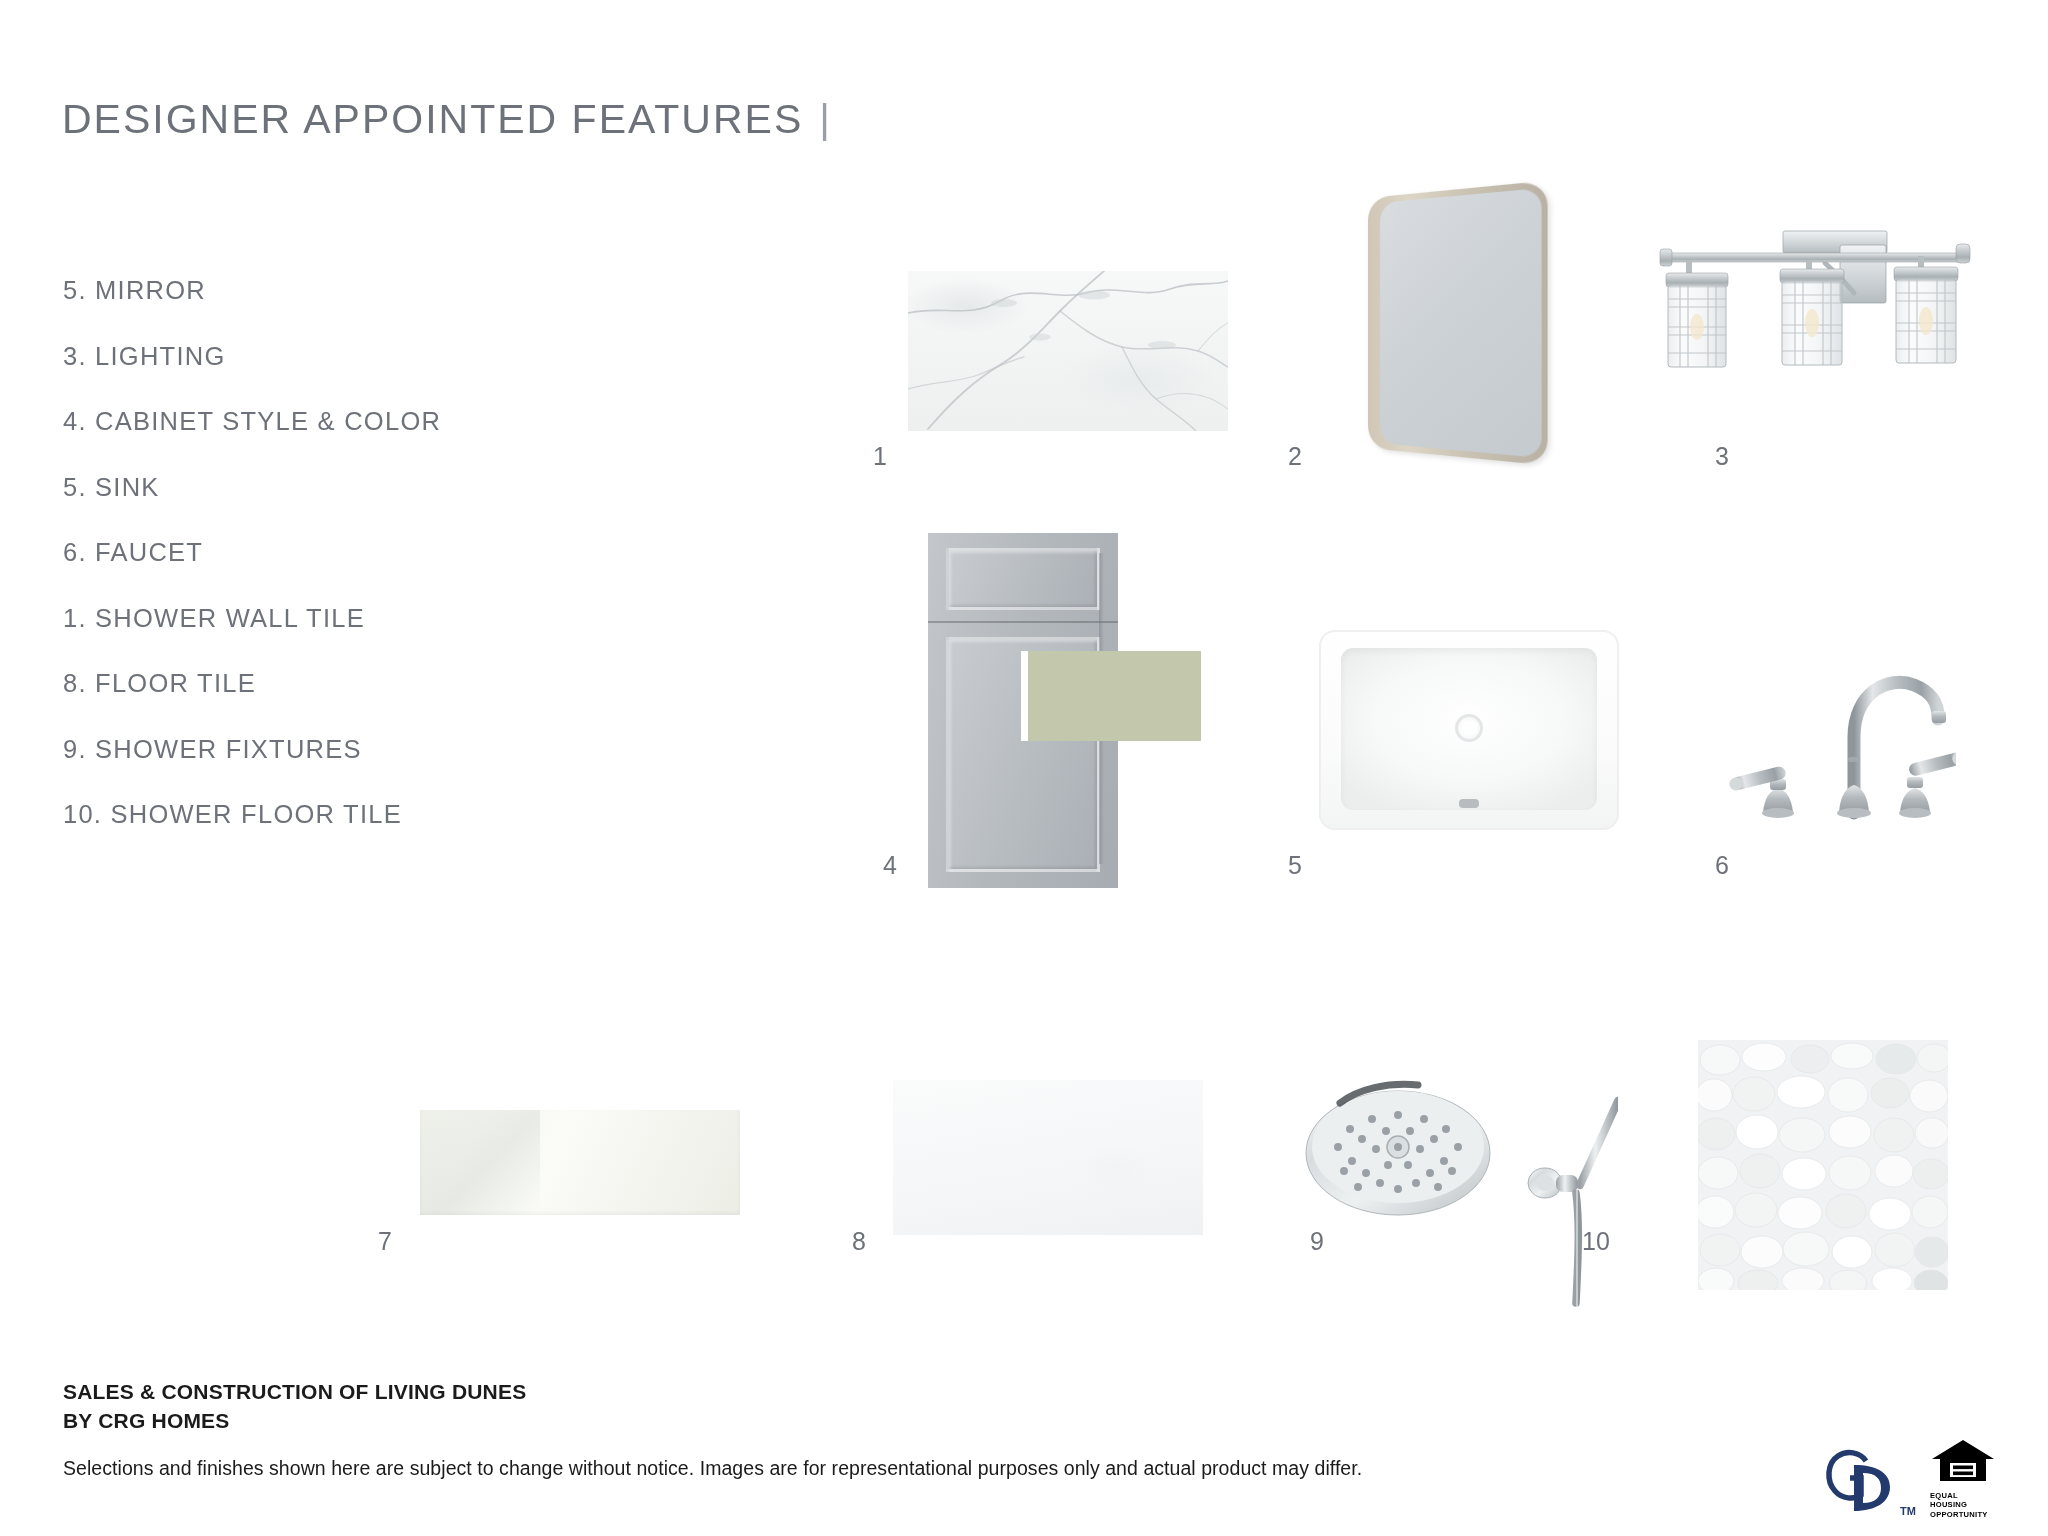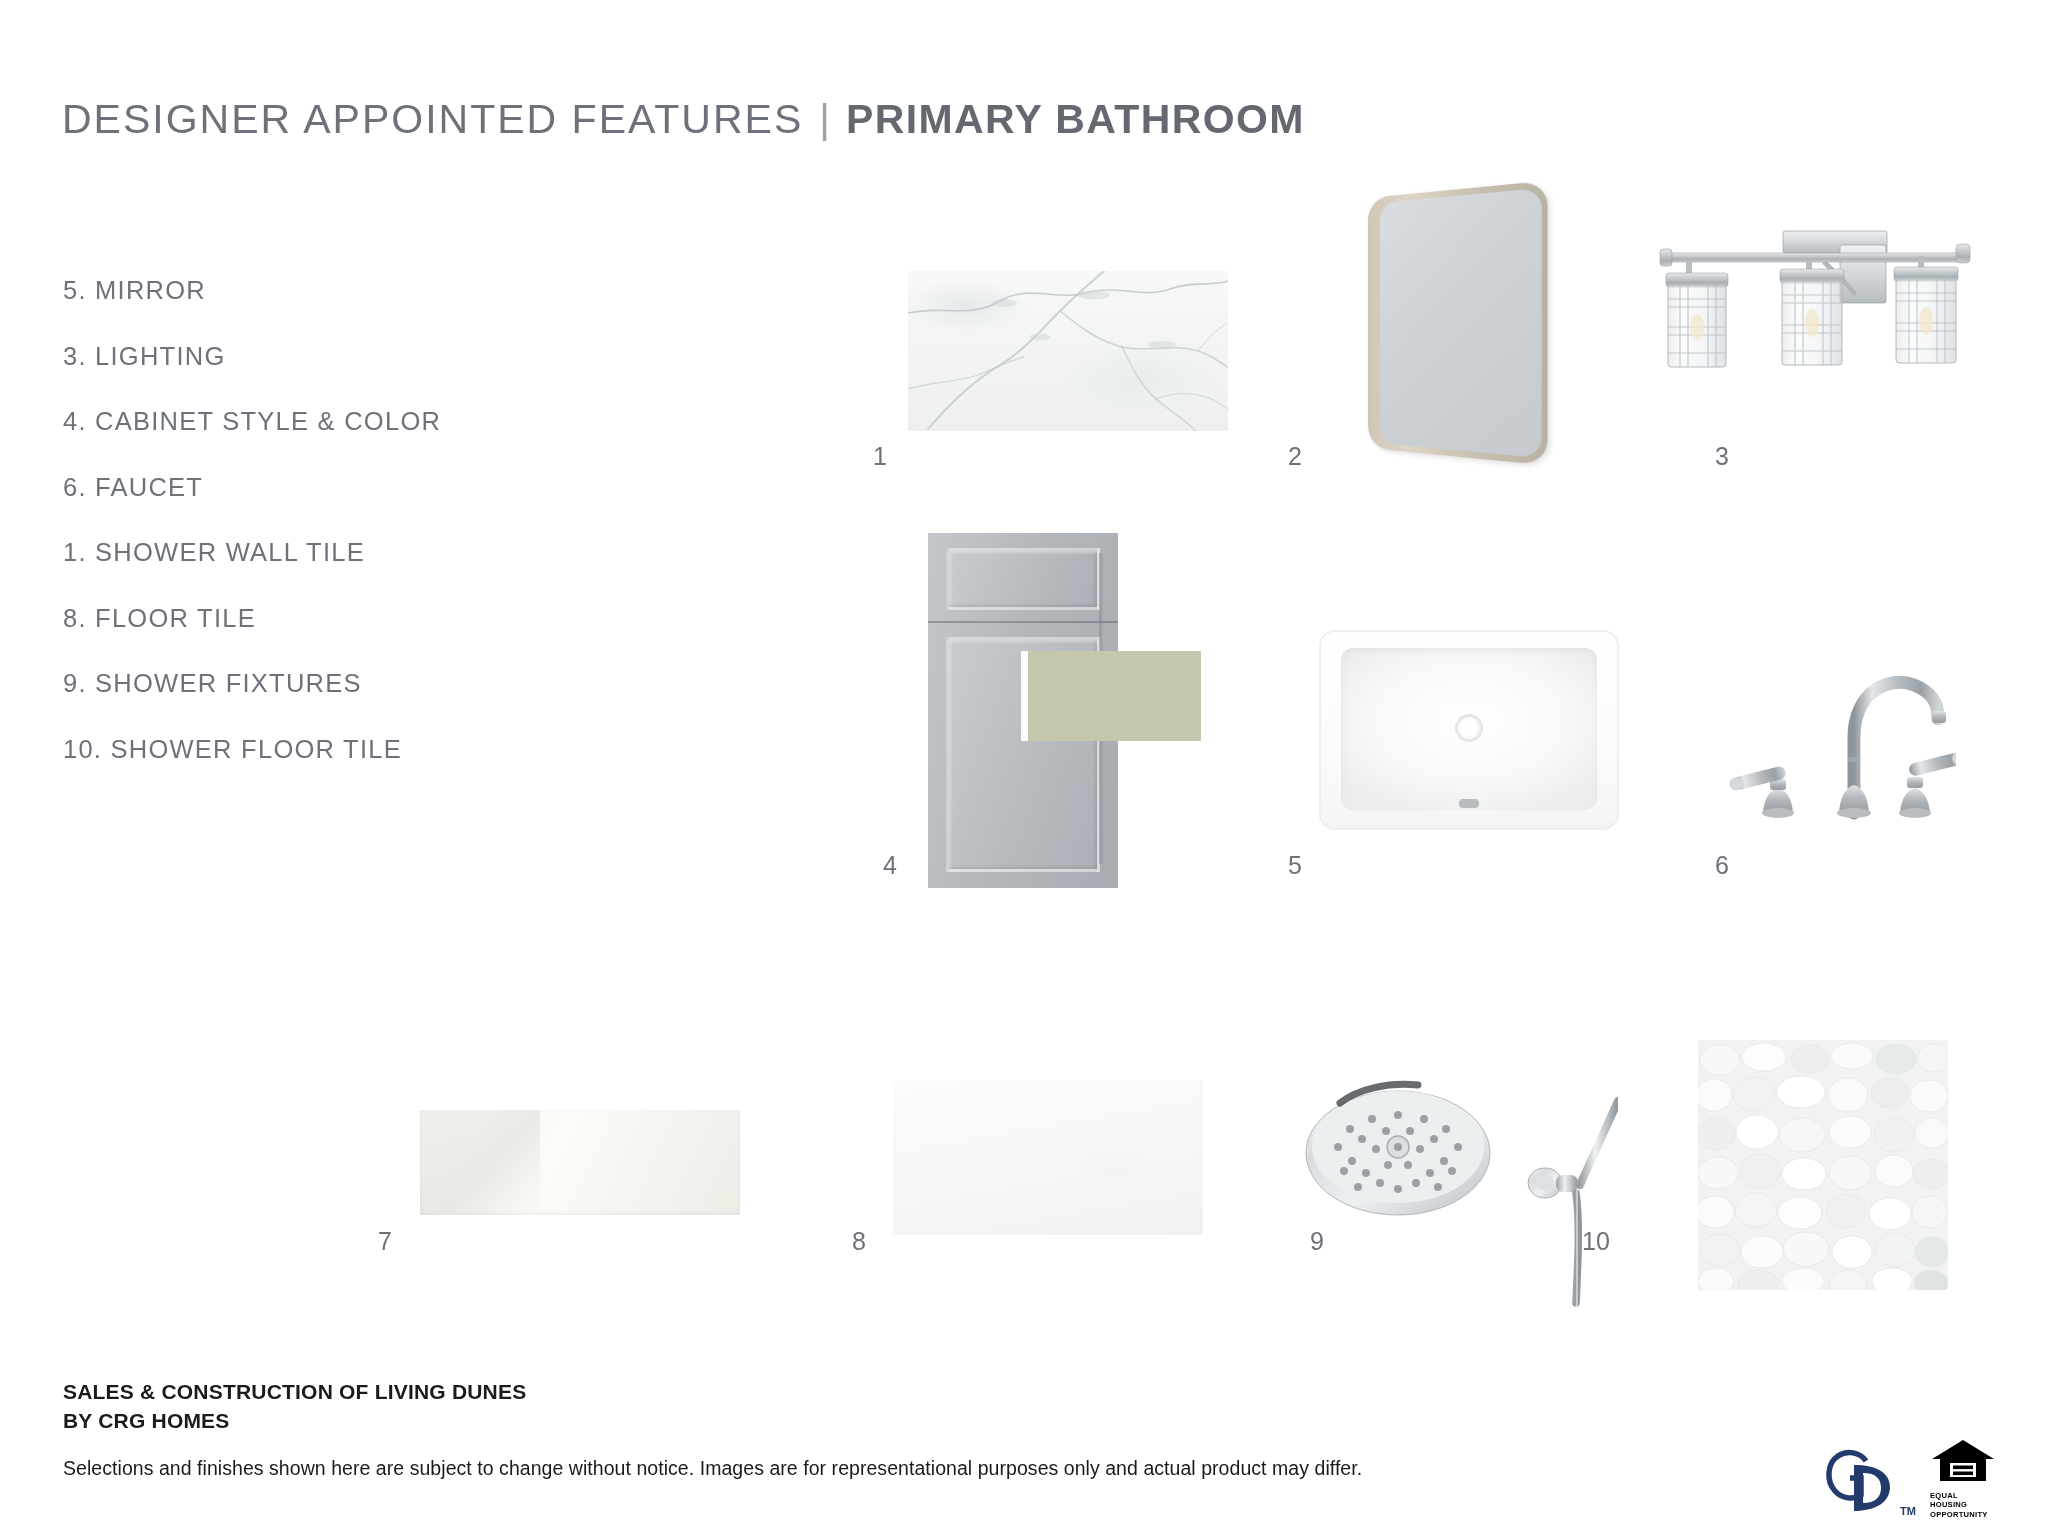--- a/index.html
+++ b/index.html
@@ -219,27 +219,27 @@
     font-size: 7.6px; font-weight: 700; color: #000;
     line-height: 1.22; letter-spacing: 0.25px; margin-top: 2px;
   }
 </style>
 </head>
 <body>
 
 <div id="header">
   <span id="title-light">DESIGNER APPOINTED FEATURES</span>
   <span id="title-divider">|</span>
-  <span id="title-bold">PRIMARY BATHROOM</span>
 </div>
 
 <div id="feature-list">
   <div class="feature-item">5. MIRROR</div>
   <div class="feature-item">3. LIGHTING</div>
   <div class="feature-item">4. CABINET STYLE &amp; COLOR</div>
+  <div class="feature-item">5. SINK</div>
   <div class="feature-item">6. FAUCET</div>
   <div class="feature-item">1. SHOWER WALL TILE</div>
   <div class="feature-item">8. FLOOR TILE</div>
   <div class="feature-item">9. SHOWER FIXTURES</div>
   <div class="feature-item">10. SHOWER FLOOR TILE</div>
 </div>
 
 <div class="fig" id="fig-quartz">
   <svg width="320" height="160" viewBox="0 0 320 160">
     <g fill="none" stroke="#b9bfc3" stroke-linecap="round">

